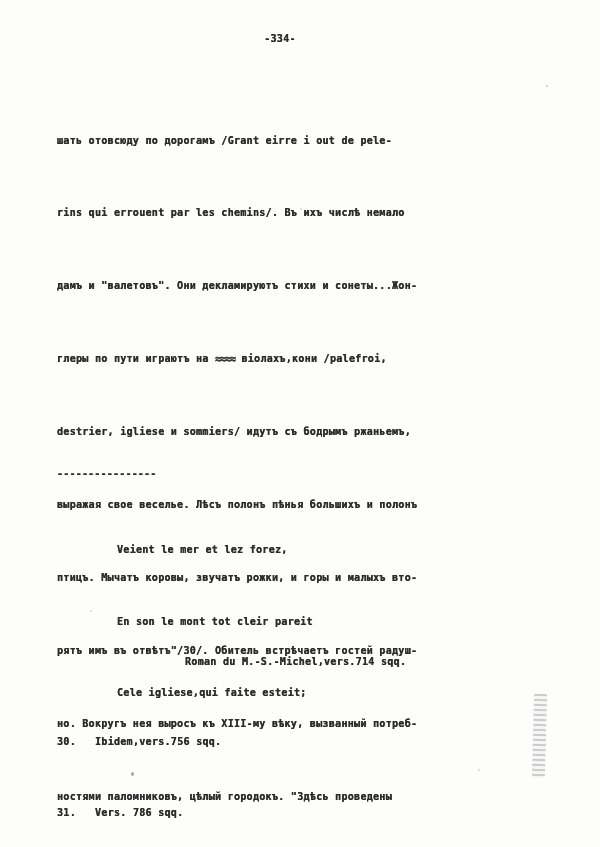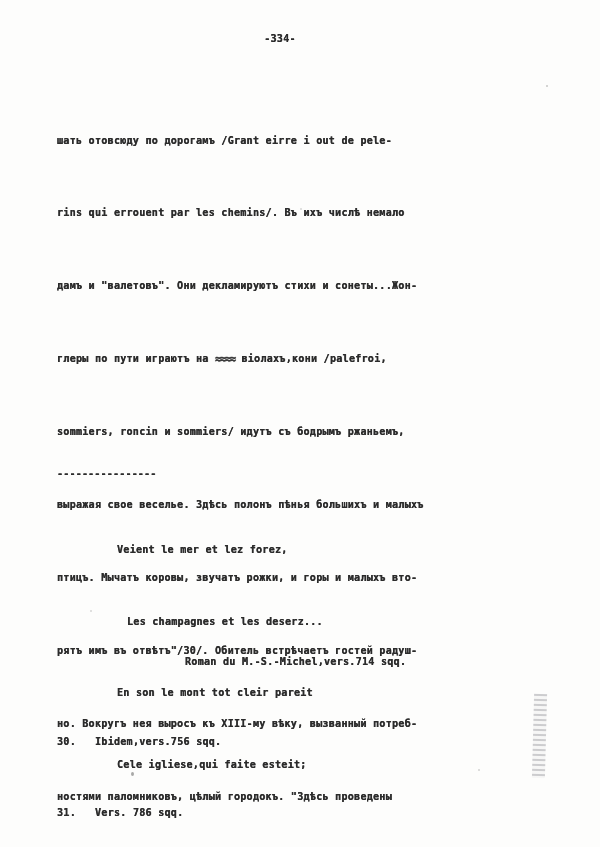--- a/index.html
+++ b/index.html
@@ -73,39 +73,38 @@
 
 <div class="page">
 
   <div class="pagenum ink">-334-</div>
 
   <div class="main ink">
     <div class="tline">шать отовсюду по дорогамъ /Grant eirre i out de pele-</div>
     <div class="tline">rins qui errouent par les chemins/. Въ ихъ числѣ немало</div>
     <div class="tline">дамъ и "валетовъ". Они декламируютъ стихи и сонеты...Жон-</div>
     <div class="tline"><span>глеры по пути играютъ на </span><span class="strike">≈≈≈≈</span><span> віолахъ,кони /palefroi,</span></div>
-    <div class="tline">sommiers, roncin и sommiers/ идутъ съ бодрымъ ржаньемъ,</div>
-    <div class="tline">выражая свое веселье. Здѣсь полонъ пѣнья большихъ и малыхъ</div>
+    <div class="tline">destrier, igliese и sommiers/ идутъ съ бодрымъ ржаньемъ,</div>
+    <div class="tline">выражая свое веселье. Лѣсъ полонъ пѣнья большихъ и полонъ</div>
     <div class="tline">птицъ. Мычатъ коровы, звучатъ рожки, и горы и малыхъ вто-</div>
     <div class="tline">рятъ имъ въ отвѣтъ"/30/. Обитель встрѣчаетъ гостей радуш-</div>
     <div class="tline">но. Вокругъ нея выросъ къ XIII-му вѣку, вызванный потреб-</div>
     <div class="tline">ностями паломниковъ, цѣлый городокъ. "Здѣсь проведены</div>
     
     
     
     
     
     
   </div>
 
   <div class="separator ink">----------------</div>
 
   <div class="verse ink">
     <div class="vline">Veient le mer et lez forez,</div>
-    <div class="vline indent2">Les champagnes et les deserz...</div>
     <div class="vline">En son le mont tot cleir pareit</div>
     <div class="vline">Cele igliese,qui faite esteit;</div>
     
     
   </div>
 
   <div class="attribution ink">Roman du M.-S.-Michel,vers.714 sqq.</div>
 
   <div class="footnotes ink">
     <div class="fnote"><span class="fnum">30.</span><span>Ibidem,vers.756 sqq.</span></div>

